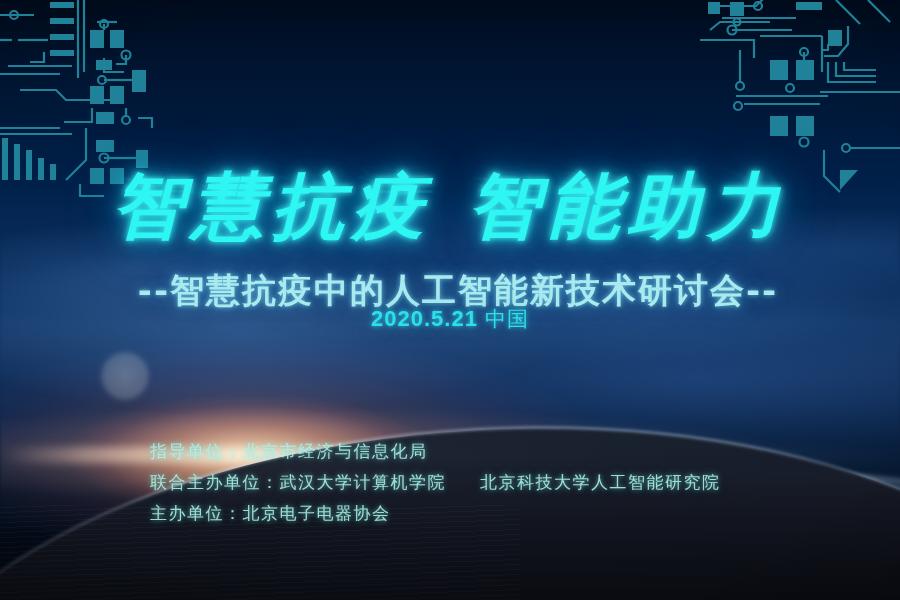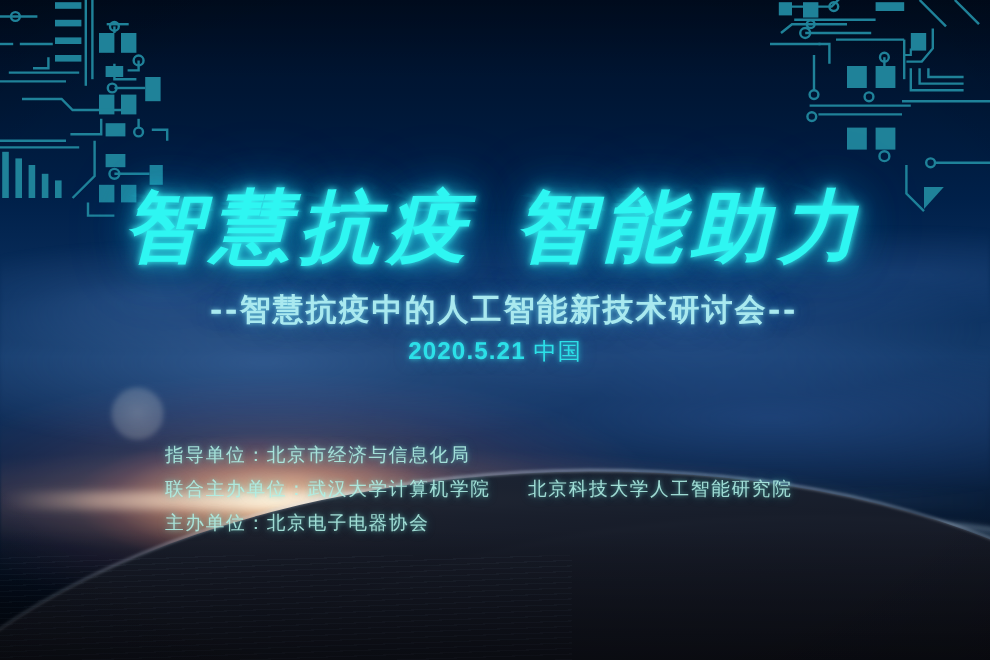--- a/index.html
+++ b/index.html
@@ -241,21 +241,21 @@
     width: 36px;
   }
 
   .subtitle {
     position: absolute;
     left: 16px;
     right: 0;
     top: 242px;
     text-align: center;
     font-family: "DejaVu Serif", serif;
-    font-size: 28px;
+    font-size: 34px;
     line-height: 1.2;
     letter-spacing: 2px;
     color: #a9e9ef;
     text-shadow:
       0 0 5px rgba(130,225,240,0.75),
       0 0 14px rgba(70,180,225,0.55),
       0 0 28px rgba(30,120,190,0.35);
     white-space: nowrap;
   }
 
@@ -277,21 +277,21 @@
   .date-line .country {
     font-family: Liberation Sans, sans-serif;
     font-weight: normal;
     font-size: 21px;
     margin-left: 7px;
   }
 
   .org-block {
     position: absolute;
     left: 150px;
-    top: 399px;
+    top: 436px;
     font-family: "DejaVu Serif", serif;
     font-size: 17px;
     line-height: 31px;
     letter-spacing: 1.5px;
     color: rgba(175,240,230,0.88);
     text-shadow:
       0 0 4px rgba(120,235,220,0.60),
       0 0 10px rgba(60,180,190,0.40);
     white-space: nowrap;
   }

